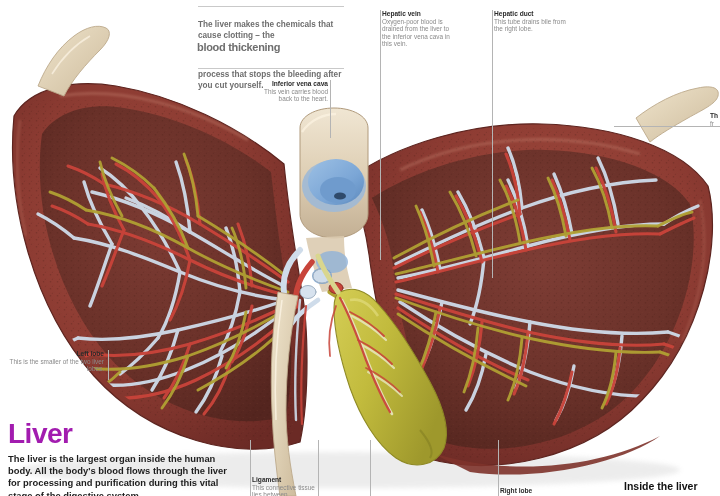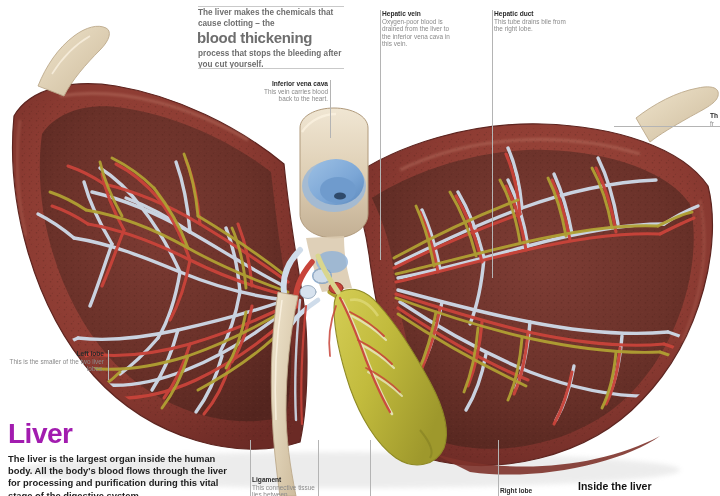--- a/index.html
+++ b/index.html
@@ -12,28 +12,28 @@
 
   
   .callout{position:absolute;color:#6e6e6e;line-height:1.18;}
   .callout .ttl{font-weight:bold;color:#2b2b2b;display:block;}
   .callout .bdy{display:block;color:#8a8a8a;}
   .lead{position:absolute;background:#b4b4b4;width:1px;}
   .lead.h{height:1px;width:auto;}
   .rule{position:absolute;background:#c9c9c9;height:1px;}
 
   
-  #blood-note{position:absolute;left:198px;top:8px;width:146px;color:#6e6e6e;font-size:8.2px;line-height:1.3;font-weight:bold;}
-  #blood-note .big{display:block;font-size:15px;line-height:1.05;color:#6e6e6e;font-weight:bold;letter-spacing:-.3px;margin:1px 0 3px -1px;}
+  #blood-note{position:absolute;left:198px;top:20px;width:146px;color:#6e6e6e;font-size:8.2px;line-height:1.3;font-weight:bold;}
+  #blood-note .big{display:block;font-size:11px;line-height:1.05;color:#6e6e6e;font-weight:bold;letter-spacing:-.3px;margin:1px 0 16px -1px;}
 
   
   #title-block{position:absolute;left:8px;top:420px;width:240px;}
   #liver-title{font-size:28px;font-weight:bold;color:#a21caf;letter-spacing:-.5px;line-height:1;}
   #liver-desc{font-size:9.4px;font-weight:bold;color:#1d1d1d;line-height:1.3;margin-top:5px;width:228px;}
-  #inside-liver{position:absolute;left:578px;top:480px;font-size:10.5px;font-weight:bold;color:#111;}
+  #inside-liver{position:absolute;left:624px;top:480px;font-size:10.5px;font-weight:bold;color:#111;}
 
   
   #art{position:absolute;left:0;top:0;width:720px;height:496px;}
   svg{display:block;}
 </style>
 </head>
 <body>
 
 <div id="stage">
 

